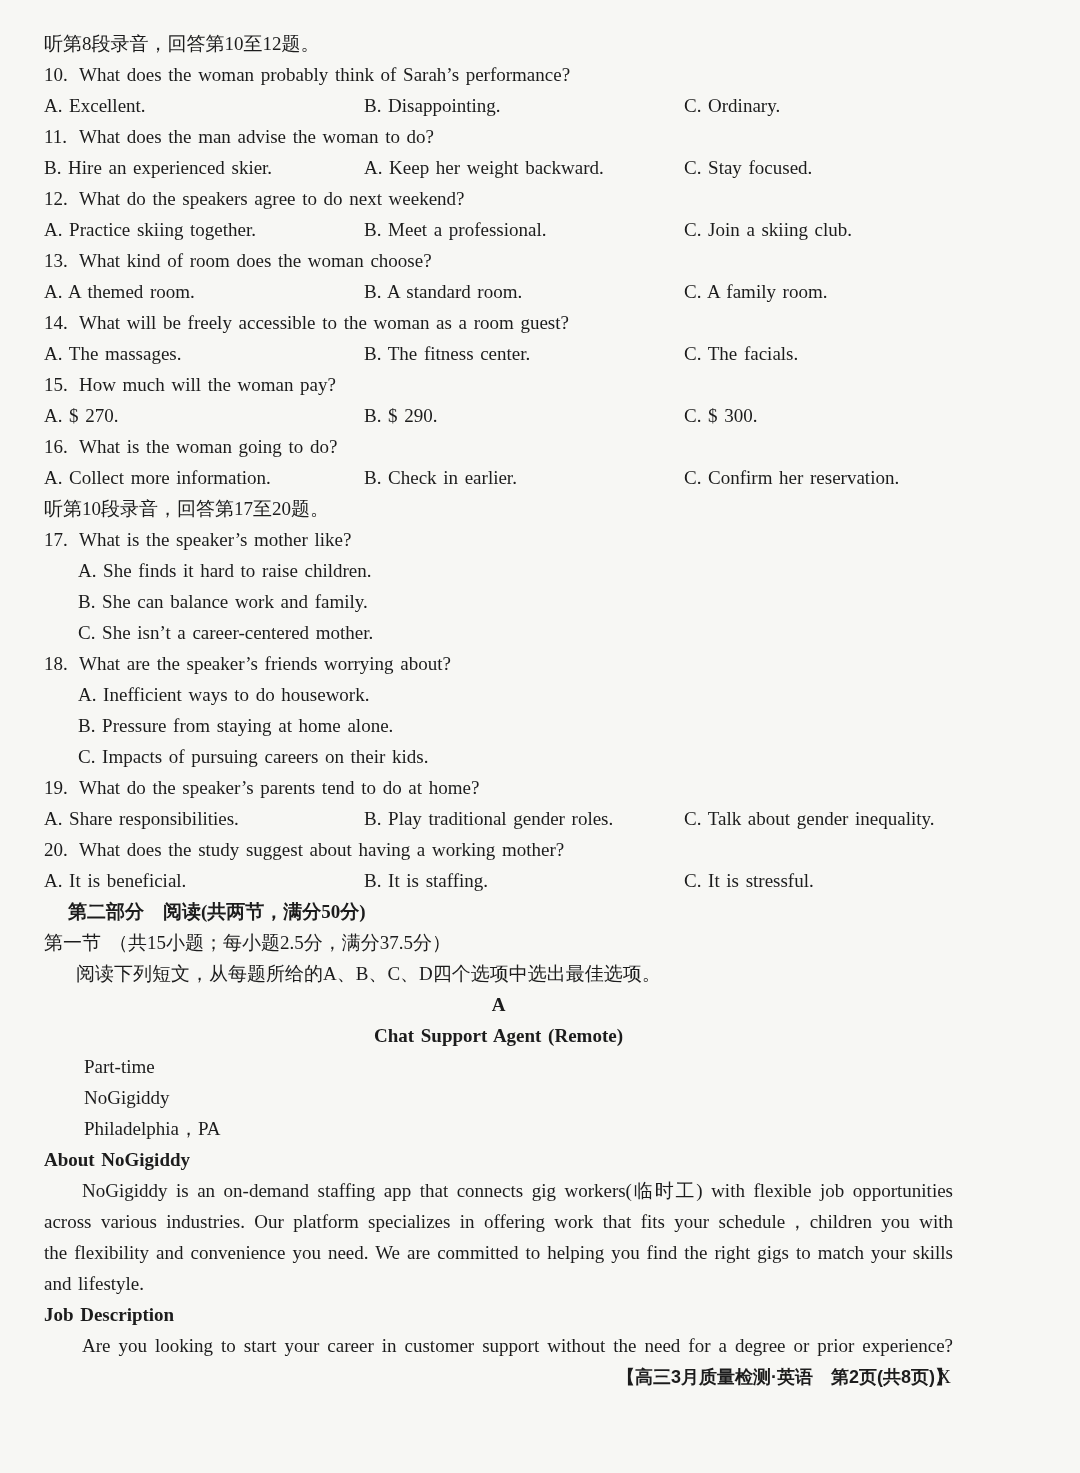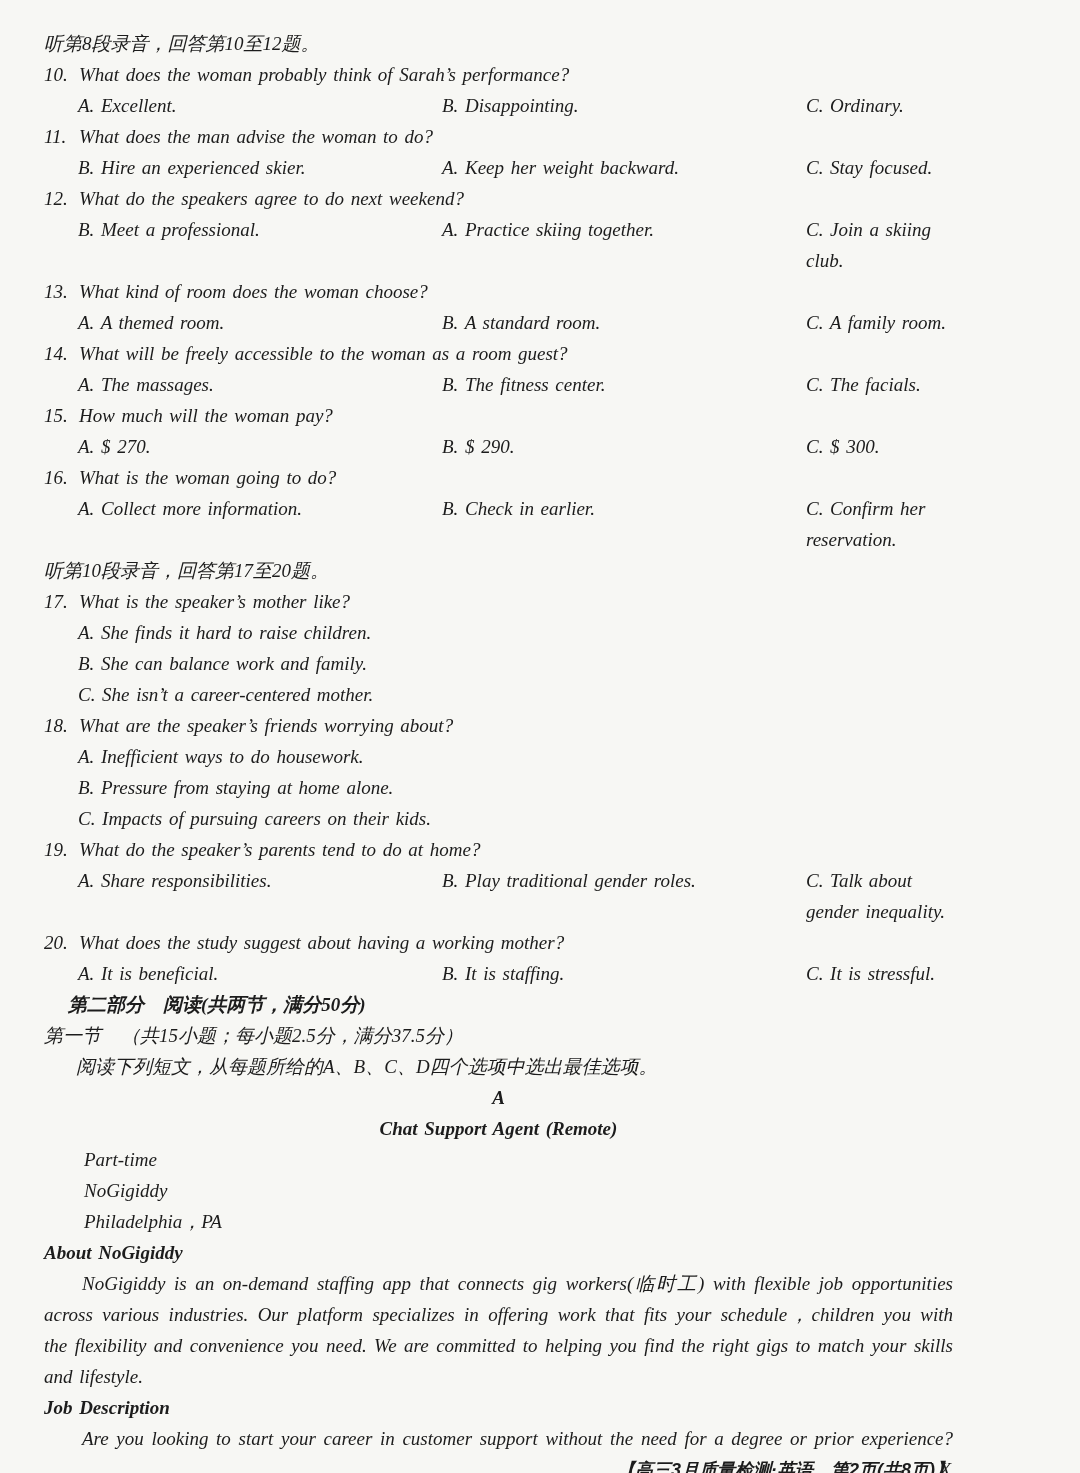--- a/index.html
+++ b/index.html
@@ -15,37 +15,34 @@
     font-size: 19px;
     color: #1c1c1c;
     word-spacing: 0.10em;
   }
   .page {
     box-sizing: border-box;
     width: 996px;
     height: 1473px;
     padding: 28px 43px 0 44px;
     position: relative;
-    font-style: italic;
   }
   .section-line { line-height: 31px; }
   .q-line { display: flex; line-height: 31px; }
   .q-num { width: 35px; flex: none; }
   .q-text { flex: 1; }
   .opts-row {
-    margin-left: 34px;
     display: grid;
     grid-template-columns: 320px 320px 1fr;
     line-height: 31px;
-    gap: 44px;
   }
   .opt-stacked { margin-left: 34px; line-height: 31px; }
   .part-header { font-weight: bold; line-height: 31px; margin-left: 24px; }
   .part-sub { line-height: 31px; }
-  .part-sub .lbl { margin-right: 20px; }
+  .part-sub .lbl { margin-right: 8px; }
   .instruction { margin-left: 32px; line-height: 31px; }
   .center-letter, .center-title {
     text-align: center;
     font-weight: bold;
     line-height: 31px;
   }
   .meta { margin-left: 40px; line-height: 31px; }
   .subhead { font-weight: bold; line-height: 31px; }
   .para-line {
     line-height: 31px;
@@ -99,22 +96,22 @@
           <span class="opt">A. Keep her weight backward.</span>
           <span class="opt">C. Stay focused.</span>
         </div>
       </div>
       <div class="q">
         <div class="q-line">
           <span class="q-num">12.</span>
           <span class="q-text">What do the speakers agree to do next weekend?</span>
         </div>
         <div class="opts-row">
+          <span class="opt">A. Practice skiing together.</span>
           <span class="opt">B. Meet a professional.</span>
-          <span class="opt">A. Practice skiing together.</span>
           <span class="opt">C. Join a skiing club.</span>
         </div>
       </div>
       <div class="q">
         <div class="q-line">
           <span class="q-num">13.</span>
           <span class="q-text">What kind of room does the woman choose?</span>
         </div>
         <div class="opts-row">
           <span class="opt">A. A themed room.</span>

